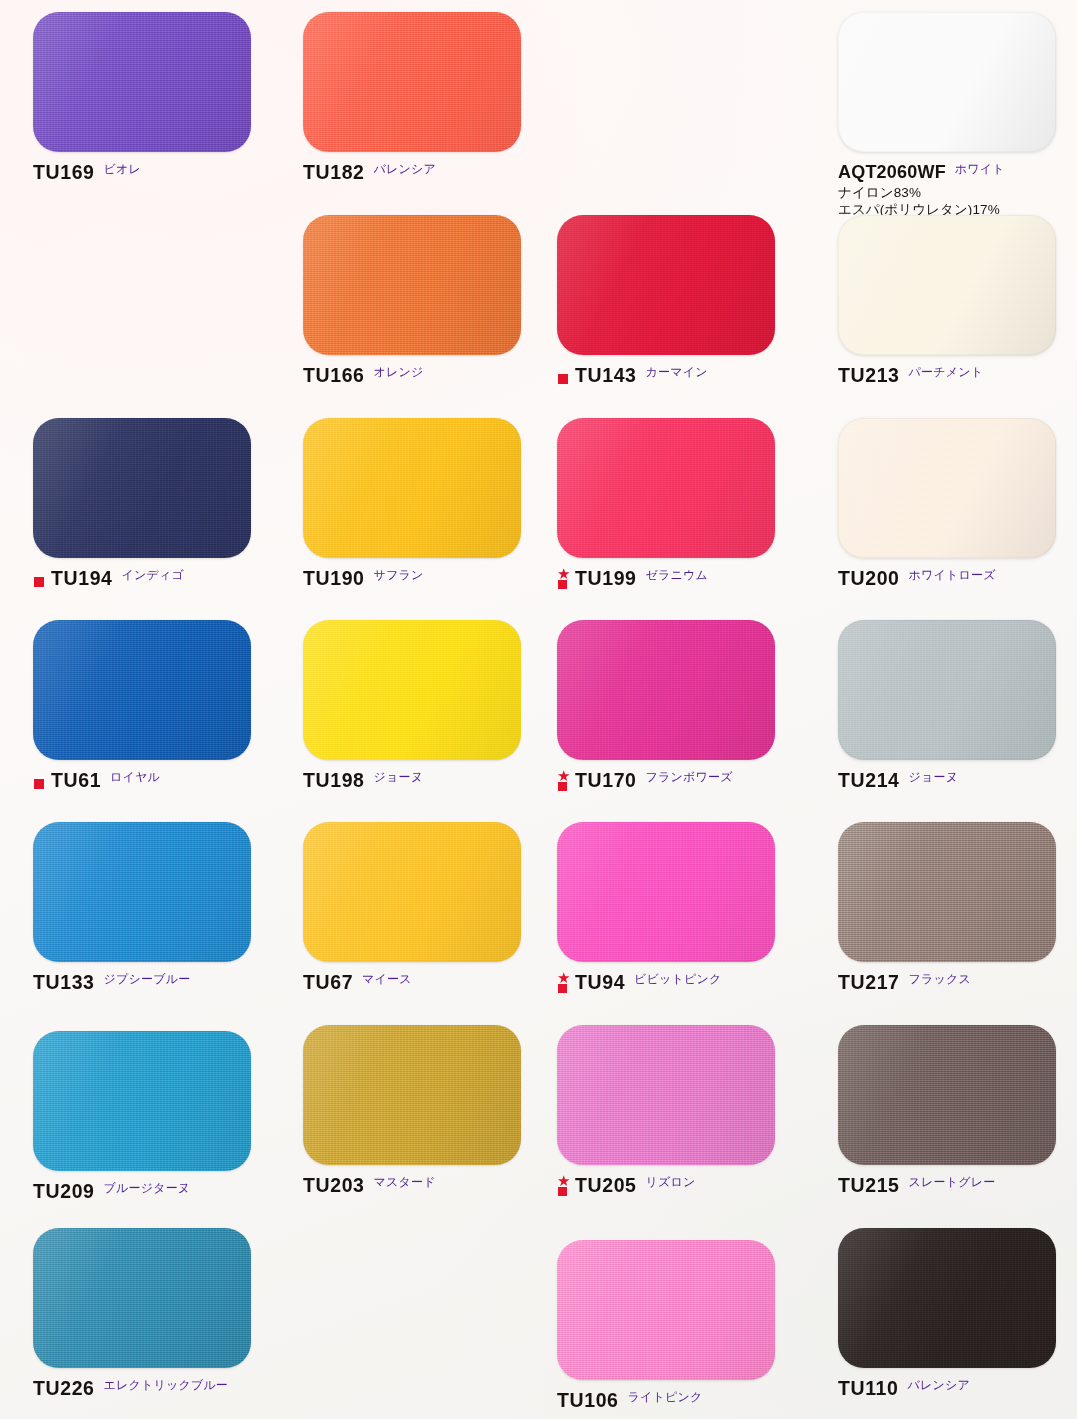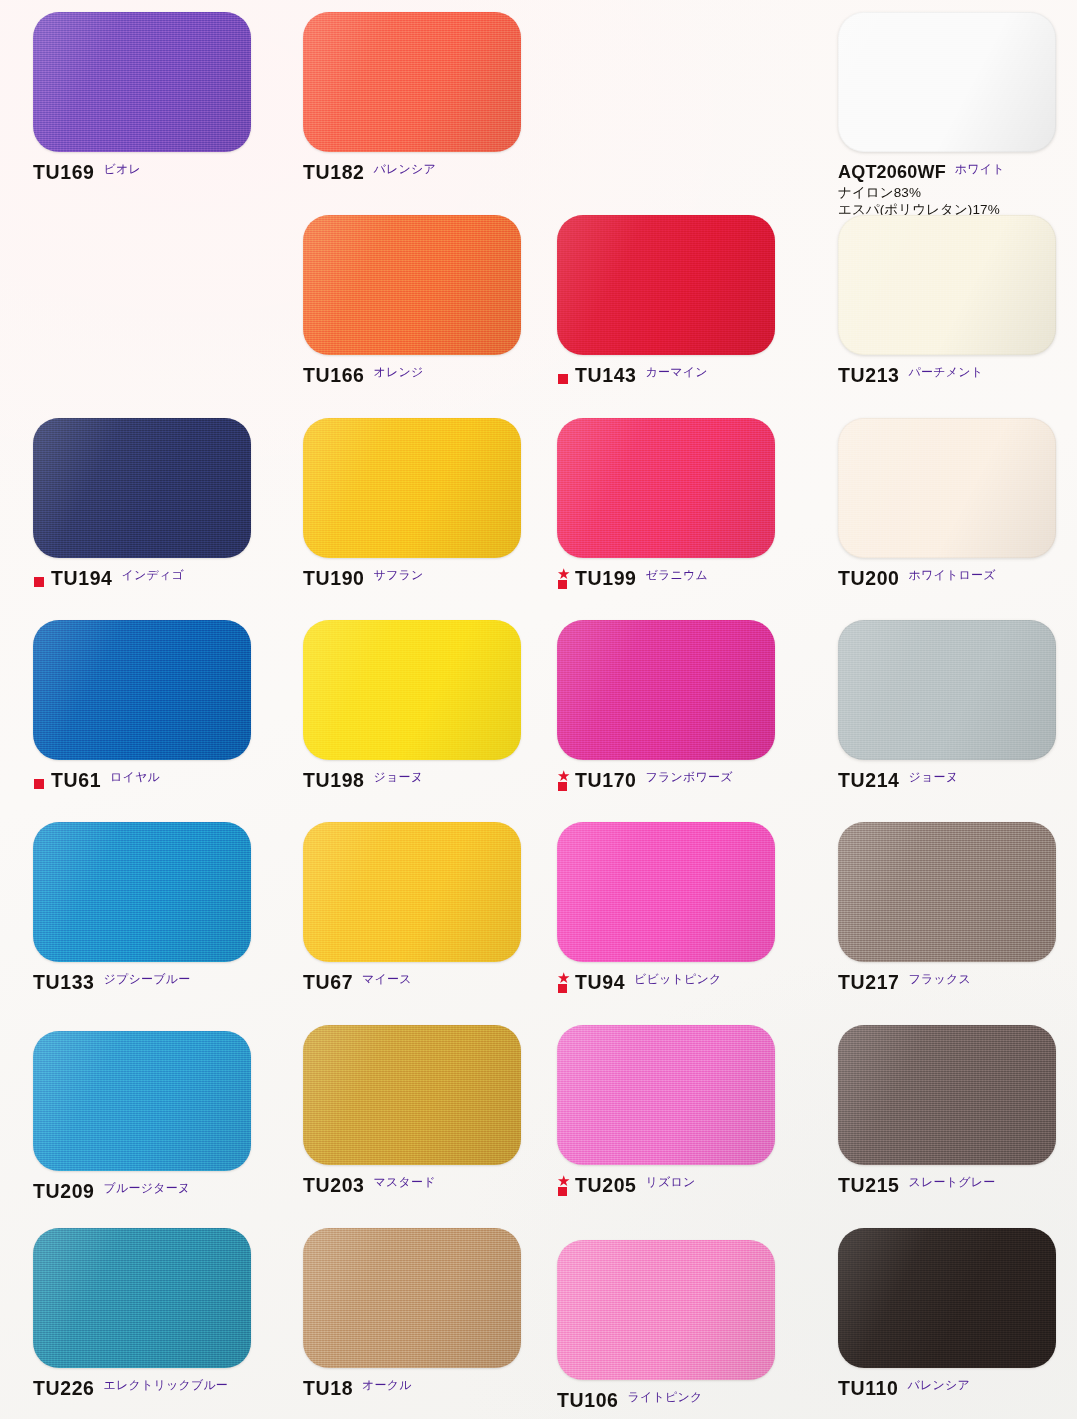--- a/index.html
+++ b/index.html
@@ -392,30 +392,20 @@
     <div class="cell" style="left: 33px; top: 1228px;">
       <div class="swatch" style="background: rgb(47, 143, 173);">
         <div class="weave"></div>
         <div class="sheen"></div>
       </div>
       <div class="caption">
         <span class="code">TU226</span>
         <span class="jname">エレクトリックブルー</span>
       </div>
     </div>
-    <div class="cell" style="left: 303px; top: 1228px;">
-      <div class="swatch" style="background: rgb(194, 154, 114);">
-        <div class="weave"></div>
-        <div class="sheen"></div>
-      </div>
-      <div class="caption">
-        <span class="code">TU18</span>
-        <span class="jname">オークル</span>
-      </div>
-    </div>
     <div class="cell" style="left: 557px; top: 1228px; margin-top: 12px;">
       <div class="swatch" style="background: rgb(245, 140, 200);">
         <div class="weave"></div>
         <div class="sheen"></div>
       </div>
       <div class="caption">
         <span class="code">TU106</span>
         <span class="jname">ライトピンク</span>
       </div>
     </div>

